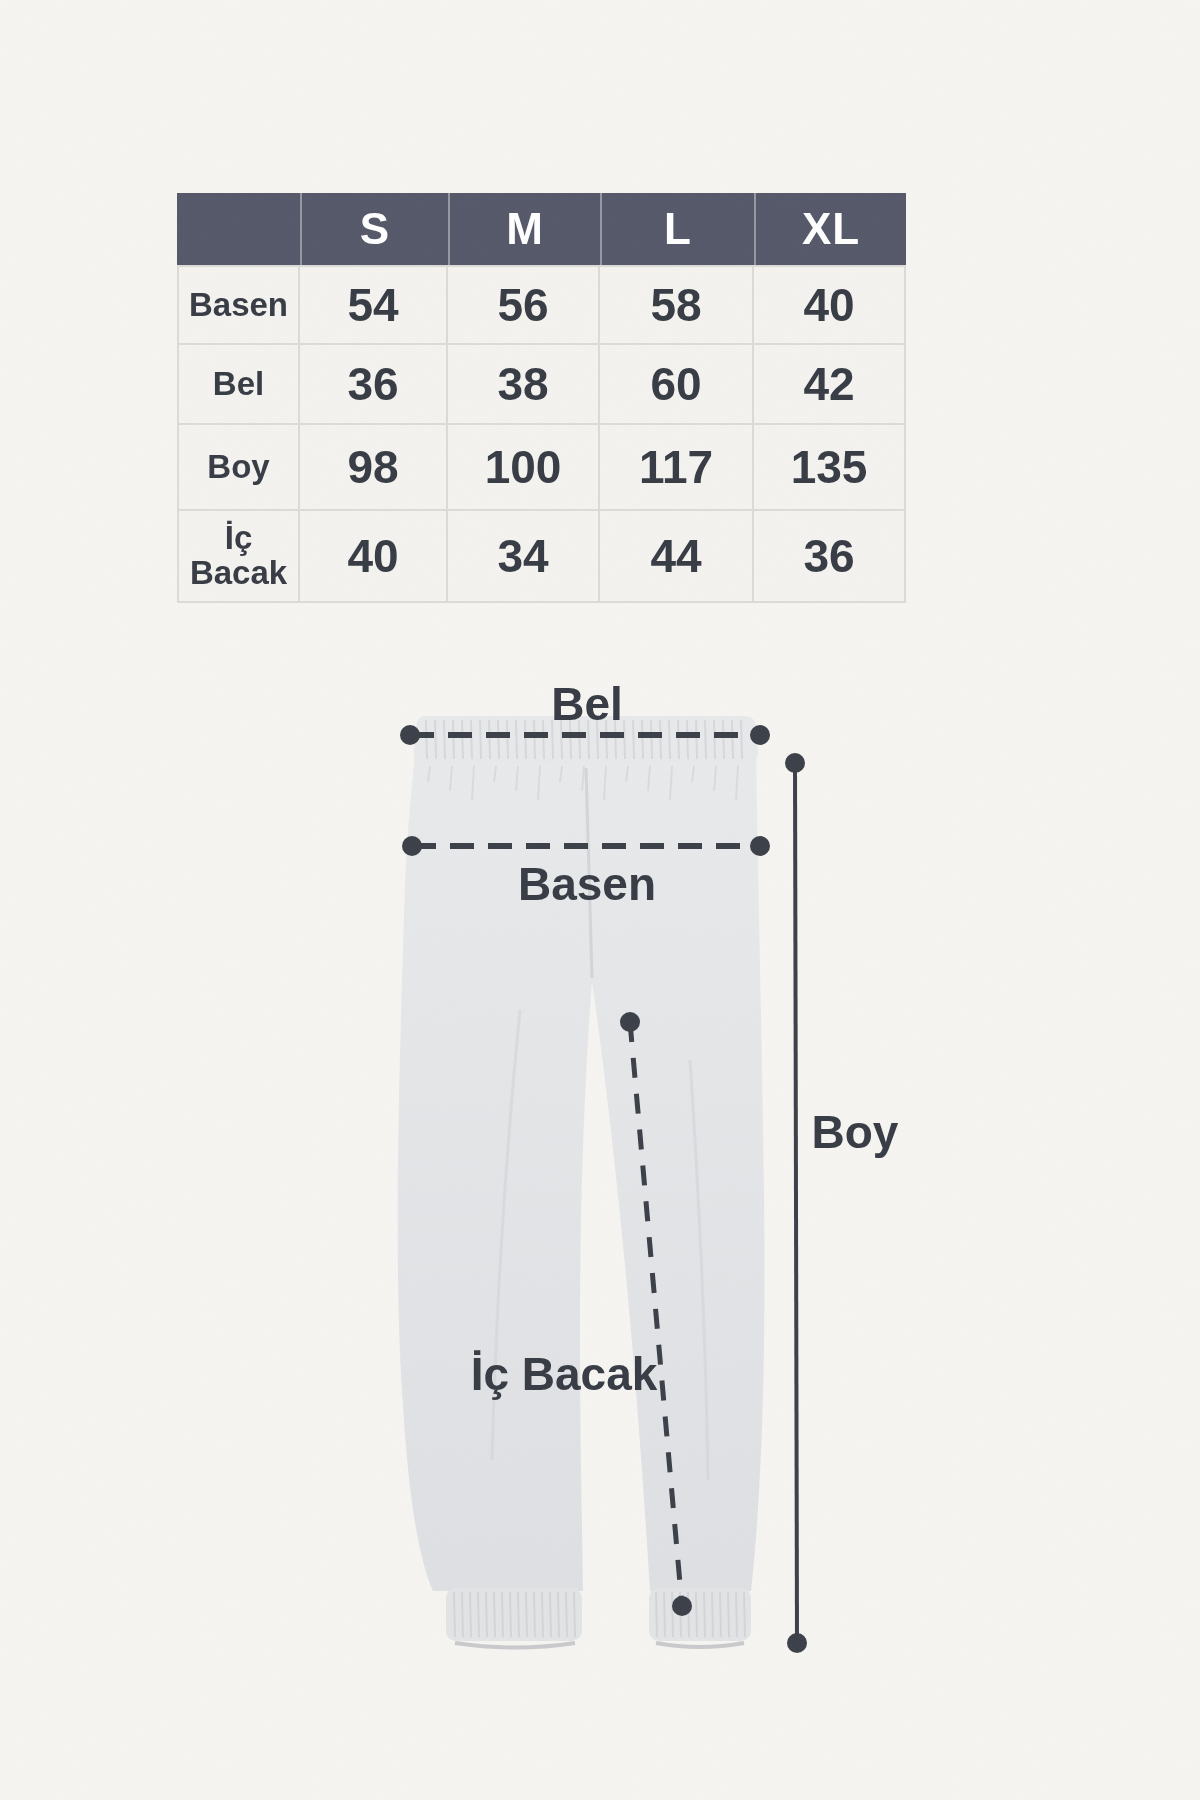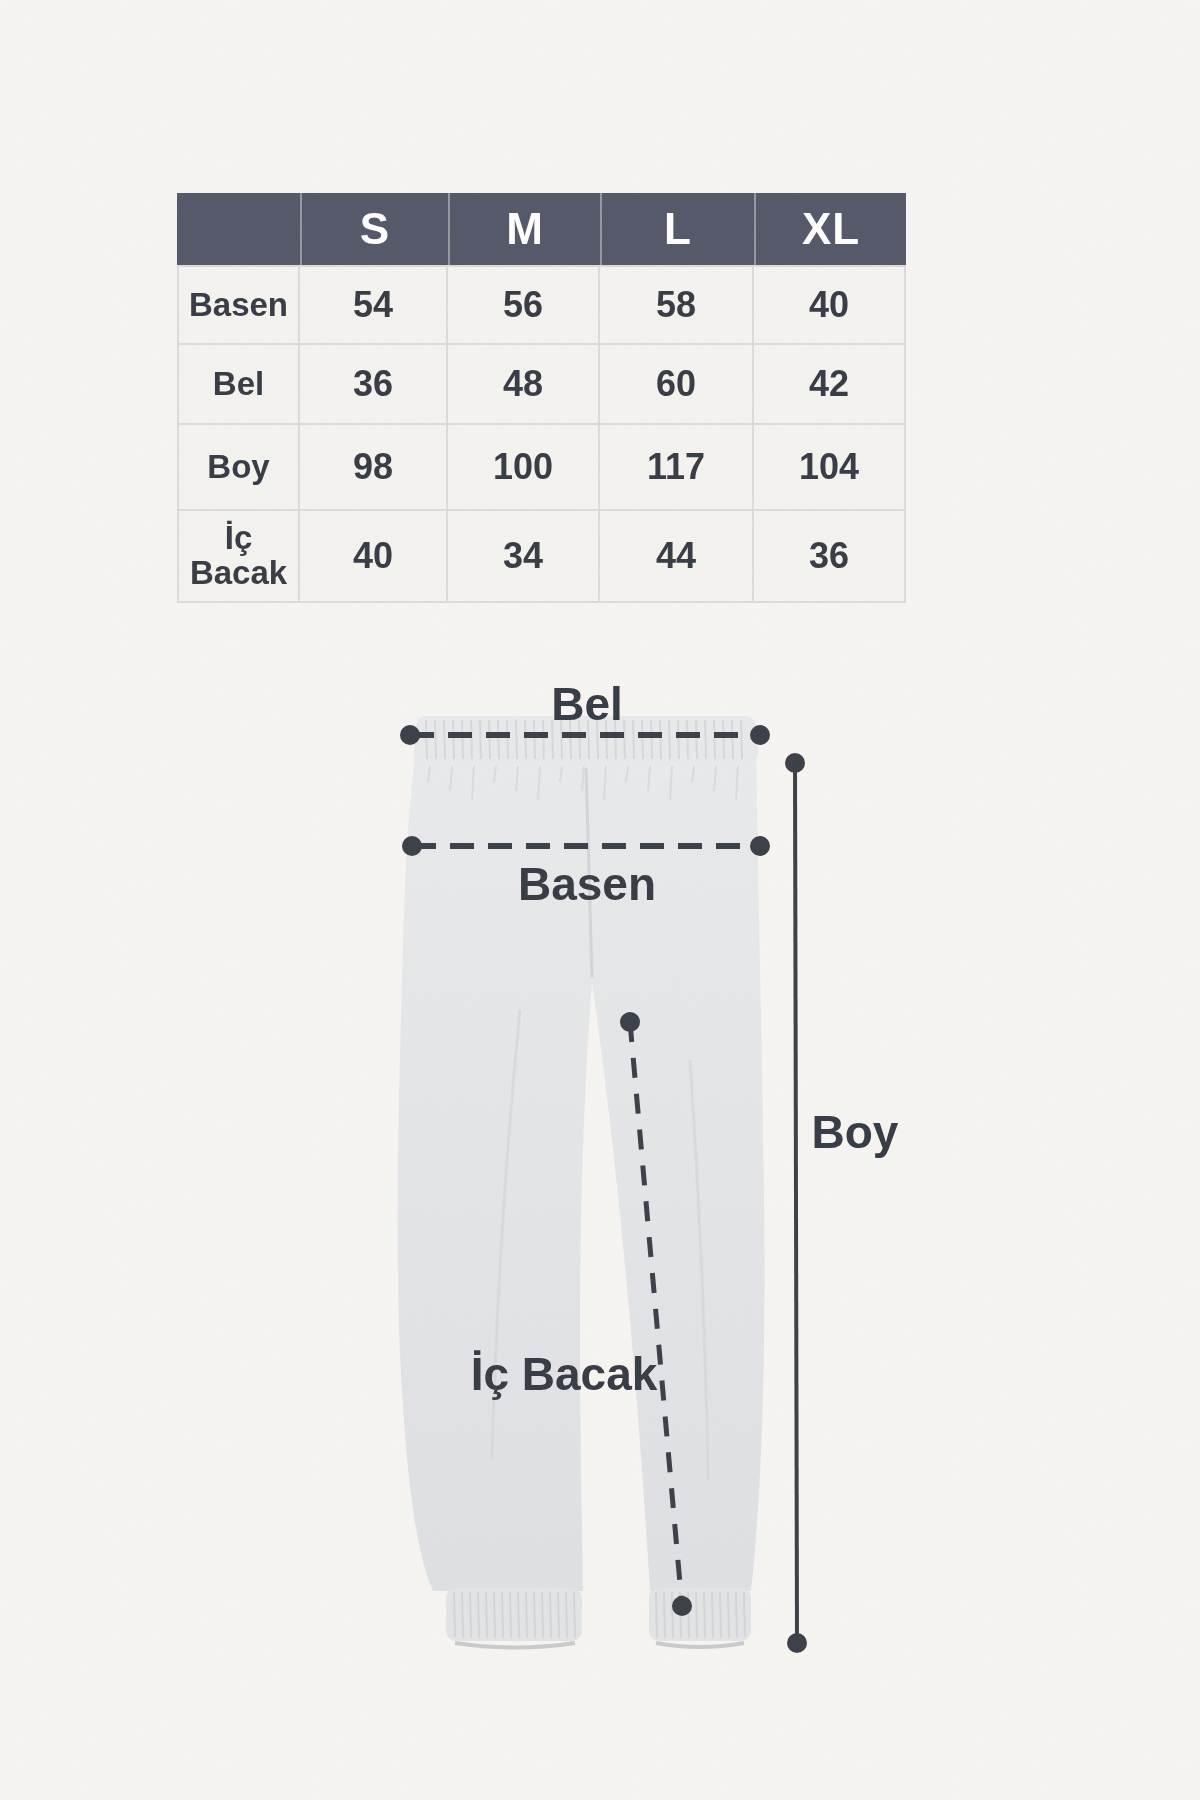--- a/index.html
+++ b/index.html
@@ -36,21 +36,21 @@
   }
   .th{
     background:var(--header-bg);color:#ffffff;
     font-size:44px;letter-spacing:1px;
   }
   .th + .th{border-left:2px solid var(--header-sep);}
   .td{
     background:var(--cell-bg);
     border-right:2px solid var(--grid);
     border-bottom:2px solid var(--grid);
-    font-size:36px;color:var(--ink);
+    font-size:46px;color:var(--ink);
   }
   .td.rowlabel{
     border-left:2px solid var(--grid);
     font-size:33px;line-height:1.05;
     padding:0 4px;
   }
   .tr:nth-child(2) .td{border-top:2px solid var(--grid);}
   
   .diagram{position:absolute;left:0;top:0;pointer-events:none;}
   .diagram text{
@@ -73,30 +73,30 @@
   <div class="tr">
     <div class="cell td rowlabel">Basen</div>
     <div class="cell td">54</div>
     <div class="cell td">56</div>
     <div class="cell td">58</div>
     <div class="cell td">40</div>
   </div>
   <div class="tr">
     <div class="cell td rowlabel">Bel</div>
     <div class="cell td">36</div>
-    <div class="cell td">48</div>
+    <div class="cell td">38</div>
     <div class="cell td">60</div>
     <div class="cell td">42</div>
   </div>
   <div class="tr">
     <div class="cell td rowlabel">Boy</div>
     <div class="cell td">98</div>
     <div class="cell td">100</div>
     <div class="cell td">117</div>
-    <div class="cell td">104</div>
+    <div class="cell td">135</div>
   </div>
   <div class="tr">
     <div class="cell td rowlabel">İç Bacak</div>
     <div class="cell td">40</div>
     <div class="cell td">34</div>
     <div class="cell td">44</div>
     <div class="cell td">36</div>
   </div>
 </div>
 

